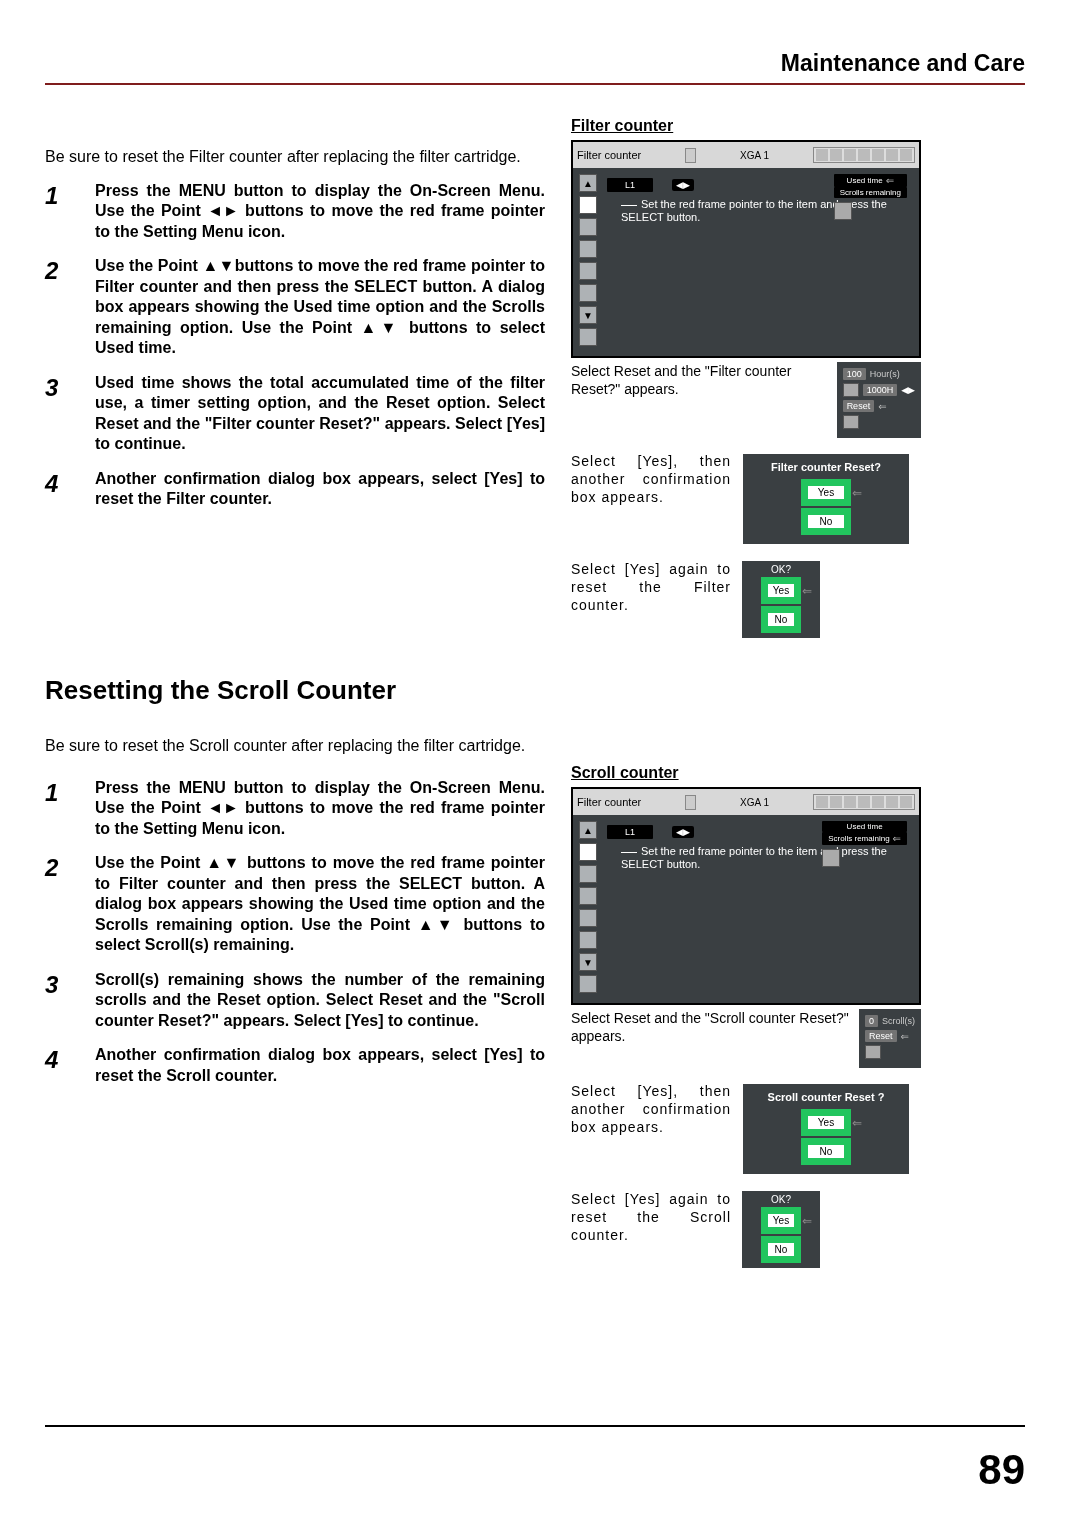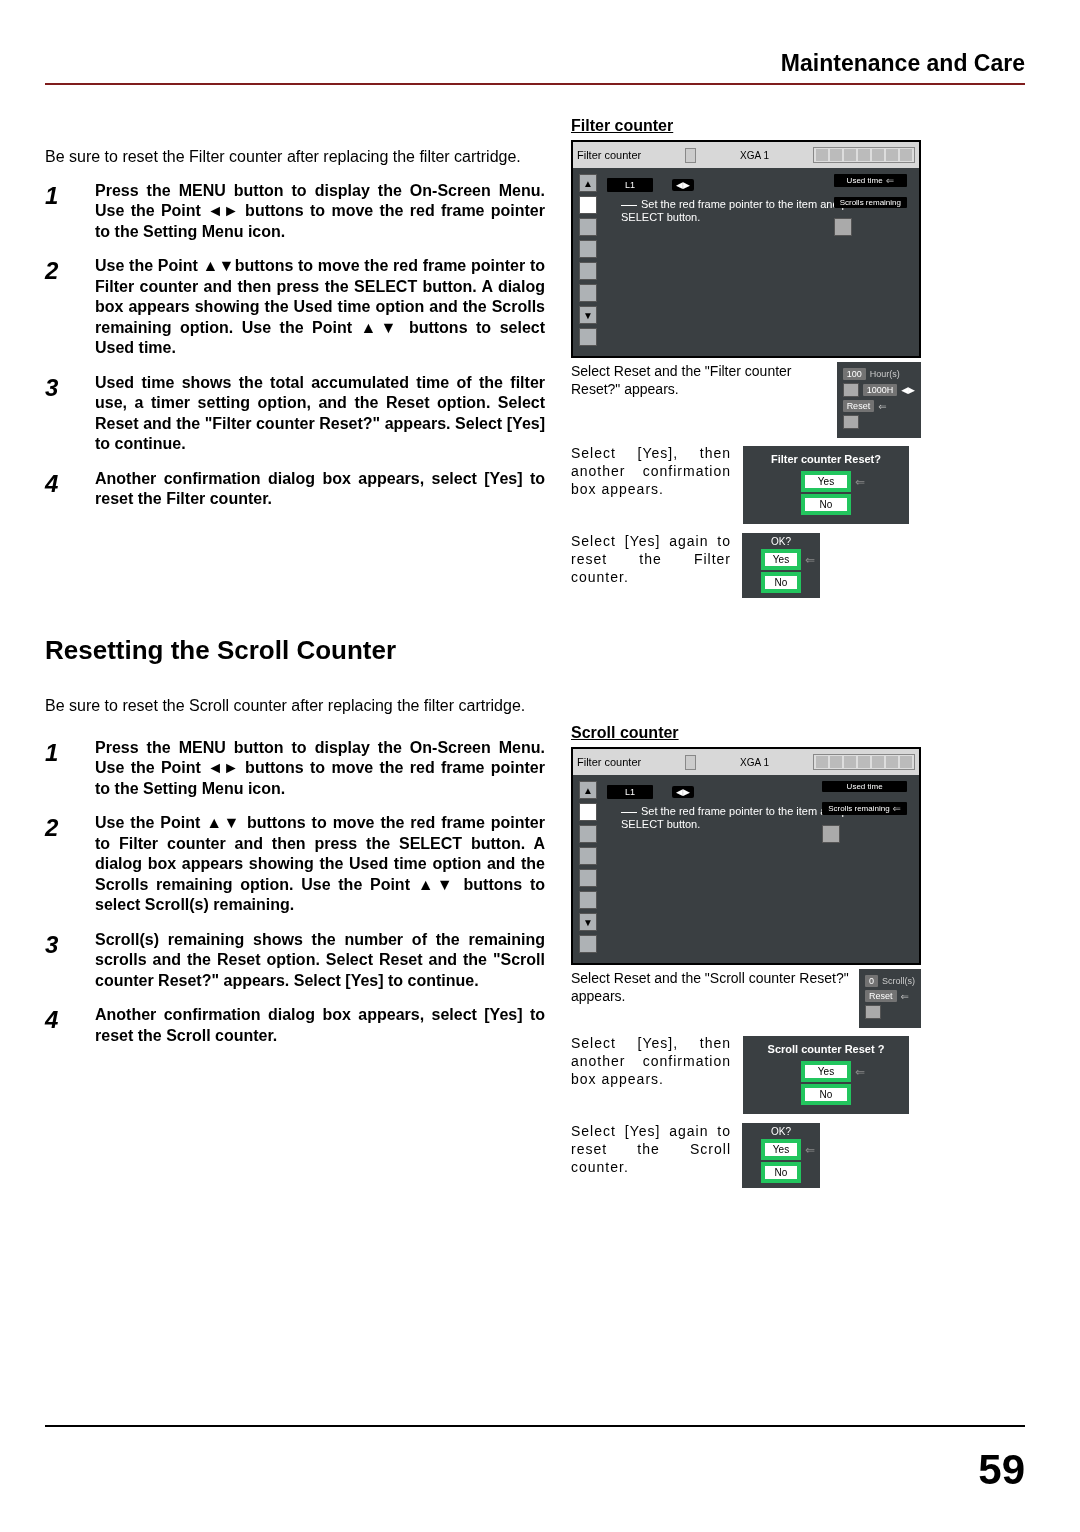--- a/index.html
+++ b/index.html
@@ -26,40 +26,40 @@
   .osd-top .icons span { width:12px; height:12px; background:#bbb; display:inline-block; }
   .osd-body { display:flex; padding:6px 8px 10px 6px; gap:8px; }
   .sidebar { width:20px; display:flex; flex-direction:column; gap:4px; }
   .sidebar-icon { width:18px; height:18px; background:#aeb2b5; border:1px solid #555; display:flex; align-items:center; justify-content:center; font-size:10px; }
   .sidebar-icon.hl { background:#fff; }
   .osd-main { flex:1; position:relative; }
   .menu-row { display:flex; align-items:center; gap:19px; margin:4px 0 6px 0; }
   .menu-pill { background:#000; color:#fff; font-size:9px; padding:2px 18px; border-radius:1px; }
   .menu-arrows { background:#000; color:#fff; font-size:9px; padding:1px 4px; border-radius:2px; }
   .opt-col { position:absolute; right:4px; top:0; }
-  .opt-line { background:#000; color:#fff; font-size:8px; padding:1px 6px; margin-bottom:10px; text-align:center; border-radius:1px; }
+  .opt-line { background:#000; color:#fff; font-size:8px; padding:1px 6px; margin-bottom:0; text-align:center; border-radius:1px; }
   .opt-arrow { color:#c0c0c0; font-size:10px; vertical-align:middle; margin-left:3px; }
   .frame-icon { width:18px; height:18px; background:#aaa; border:1px solid #555; margin-top:4px; }
   .callout { color:#fff; font-size:11px; line-height:1.2; margin:6px 0 4px 14px; }
   .callout-line { width:16px; height:1px; background:#fff; display:inline-block; vertical-align:middle; margin-right:4px; }
   .reset-block { display:flex; gap:6px; align-items:flex-start; margin-top:4px; }
   .reset-block .txt { flex:1; font-size:14px; line-height:1.3; }
   .status-box { background:#3a3f42; padding:6px; font-size:9px; color:#fff; }
   .status-row { display:flex; align-items:center; gap:4px; margin-bottom:3px; }
   .status-chip { background:#737373; padding:1px 4px; border-radius:1px; }
   .status-label { color:#ccc; font-size:9px; }
   .status-icon { width:16px; height:14px; background:#aaa; border:1px solid #555; }
   .arrowc { color:#c0c0c0; font-size:10px; }
   .dialog { background:#3a3f42; border:2px solid #fff; padding:7px; color:#fff; font-size:11px; text-align:center; width:170px; }
   .dialog.small { width:80px; font-size:10px; padding:3px; border-width:1px; }
   .dlg-title { font-weight:bold; margin-bottom:6px; font-size:11px; }
-  .dlg-btn { background:#fff; color:#000; border:4px solid #22c55e; width:50px; margin:2px auto; font-size:10px; display:flex; justify-content:center; padding:1px 0; position:relative; }
+  .dlg-btn { background:#fff; color:#000; border:7px solid #22c55e; width:50px; margin:2px auto; font-size:10px; display:flex; justify-content:center; padding:1px 0; position:relative; }
   .dlg-btn.small { width:40px; }
   .dlg-btn .arrow-ind { position:absolute; right:-18px; top:0; color:#888; font-size:12px; }
-  .note-block { display:flex; gap:10px; align-items:flex-start; margin-top:6px; }
+  .note-block { display:flex; gap:10px; align-items:flex-start; margin-top:14px; }
   .note-block .txt { width:160px; font-size:14px; line-height:1.3; text-align:justify; letter-spacing:1px; }
   .page-num { position:absolute; bottom:38px; right:55px; font-size:42px; font-weight:bold; }
   .bottom-rule { position:absolute; left:45px; right:55px; bottom:105px; border-top:2px solid #000; }
 </style>
 </head>
 <body>
 
 <div class="page">
   <div class="topbar">
     <div class="topbar-title">Maintenance and Care</div>
@@ -296,13 +296,13 @@
               <span>No</span>
             </div>
         </div>
       </div>
 
     </div>
   </div>
 </div>
 
 <div class="bottom-rule"></div>
-<div class="page-num">59</div>
+<div class="page-num">89</div>
 
 </body></html>

